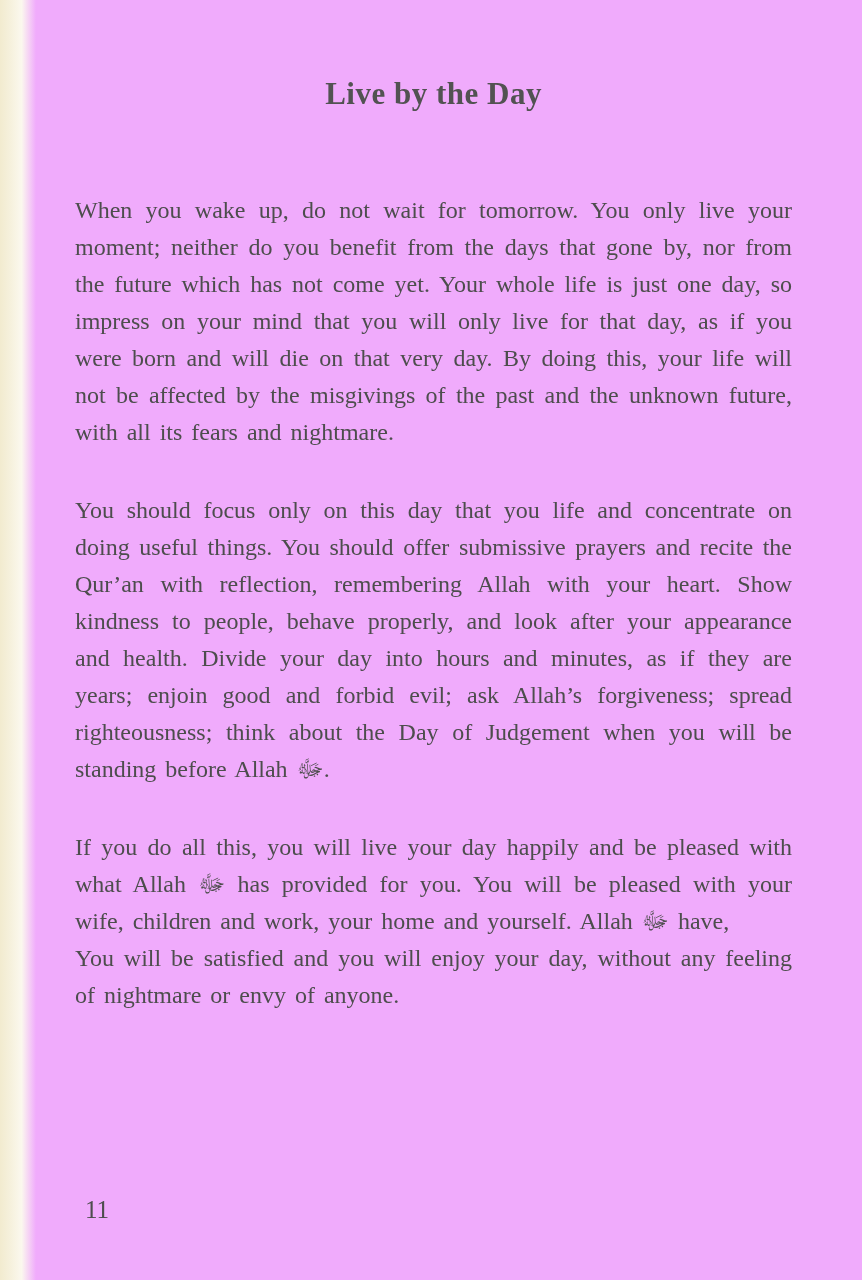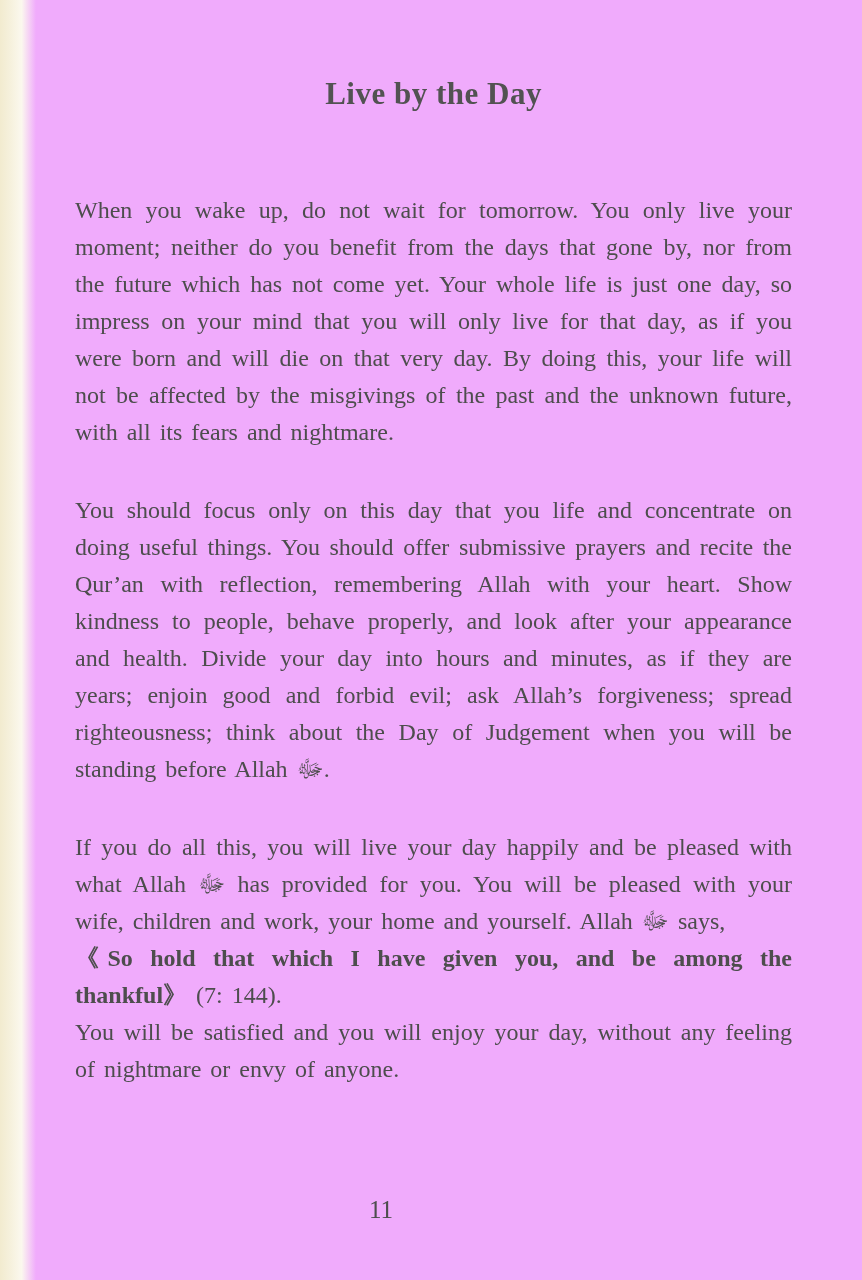--- a/index.html
+++ b/index.html
@@ -53,45 +53,44 @@
   }
   .para.tight {
     margin-bottom: 0;
   }
   .bold {
     font-weight: bold;
   }
   .page-number {
     position: absolute;
     top: 1196px;
-    left: 91px;
+    left: 85px;
     width: 580px;
-    text-align: center;
+    text-align: left;
     font-size: 25px;
     color: #4d4d4d;
   }
 </style>
 </head>
 <body>
 
 <div class="page">
 
   <div class="edge-shade"></div>
 
   <h1 class="chapter-title">Live by the Day</h1>
 
   <div class="page-body">
 
     <p class="para">When you wake up, do not wait for tomorrow. You only live your moment; neither do you benefit from the days that gone by, nor from the future which has not come yet. Your whole life is just one day, so impress on your mind that you will only live for that day, as if you were born and will die on that very day. By doing this, your life will not be affected by the misgivings of the past and the unknown future, with all its fears and nightmare.</p>
 
     <p class="para">You should focus only on this day that you life and concentrate on doing useful things. You should offer submissive prayers and recite the Qur’an with reflection, remembering Allah with your heart. Show kindness to people, behave properly, and look after your appearance and health. Divide your day into hours and minutes, as if they are years; enjoin good and forbid evil; ask Allah’s forgiveness; spread righteousness; think about the Day of Judgement when you will be standing before Allah ﷻ.</p>
 
-    <p class="para tight">If you do all this, you will live your day happily and be pleased with what Allah ﷻ has provided for you. You will be pleased with your wife, children and work, your home and yourself. Allah ﷻ says,</p>
+    <p class="para tight">If you do all this, you will live your day happily and be pleased with what Allah ﷻ has provided for you. You will be pleased with your wife, children and work, your home and yourself. Allah ﷻ have,</p>
 
-    <p class="para tight"><span class="bold">《So hold that which I have given you, and be among the thankful》</span><span> (7: 144).</span></p>
 
     <p class="para tight">You will be satisfied and you will enjoy your day, without any feeling of nightmare or envy of anyone.</p>
 
   </div>
 
   <div class="page-number">11</div>
 
 </div>
 
 </body></html>

